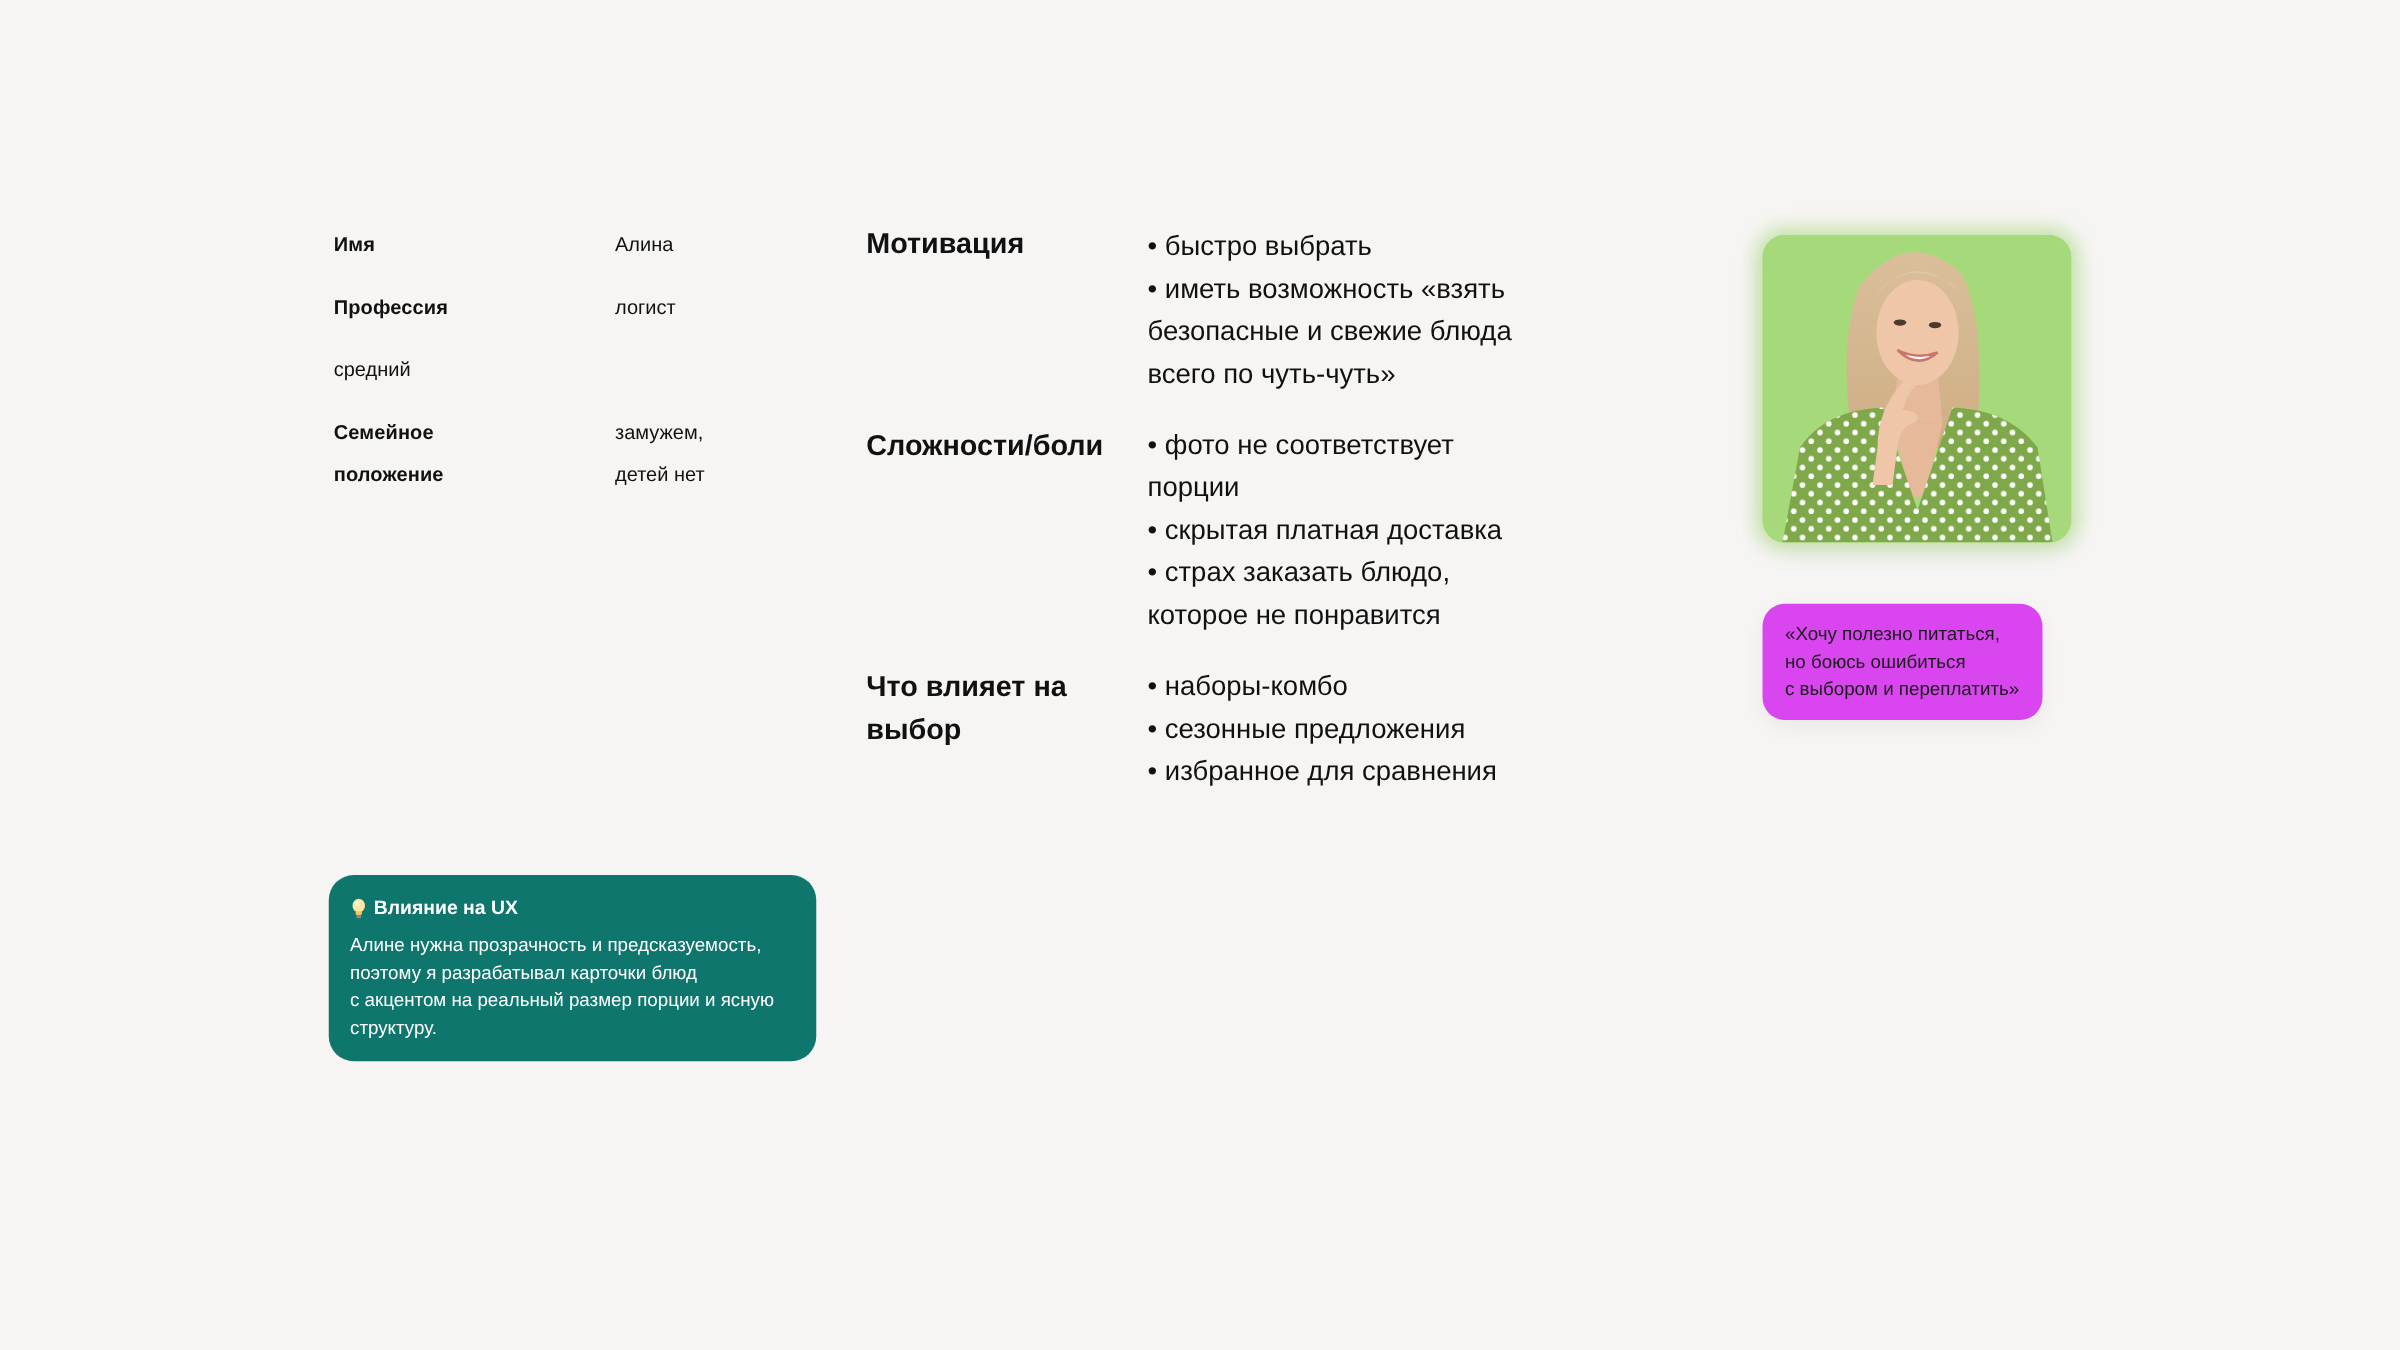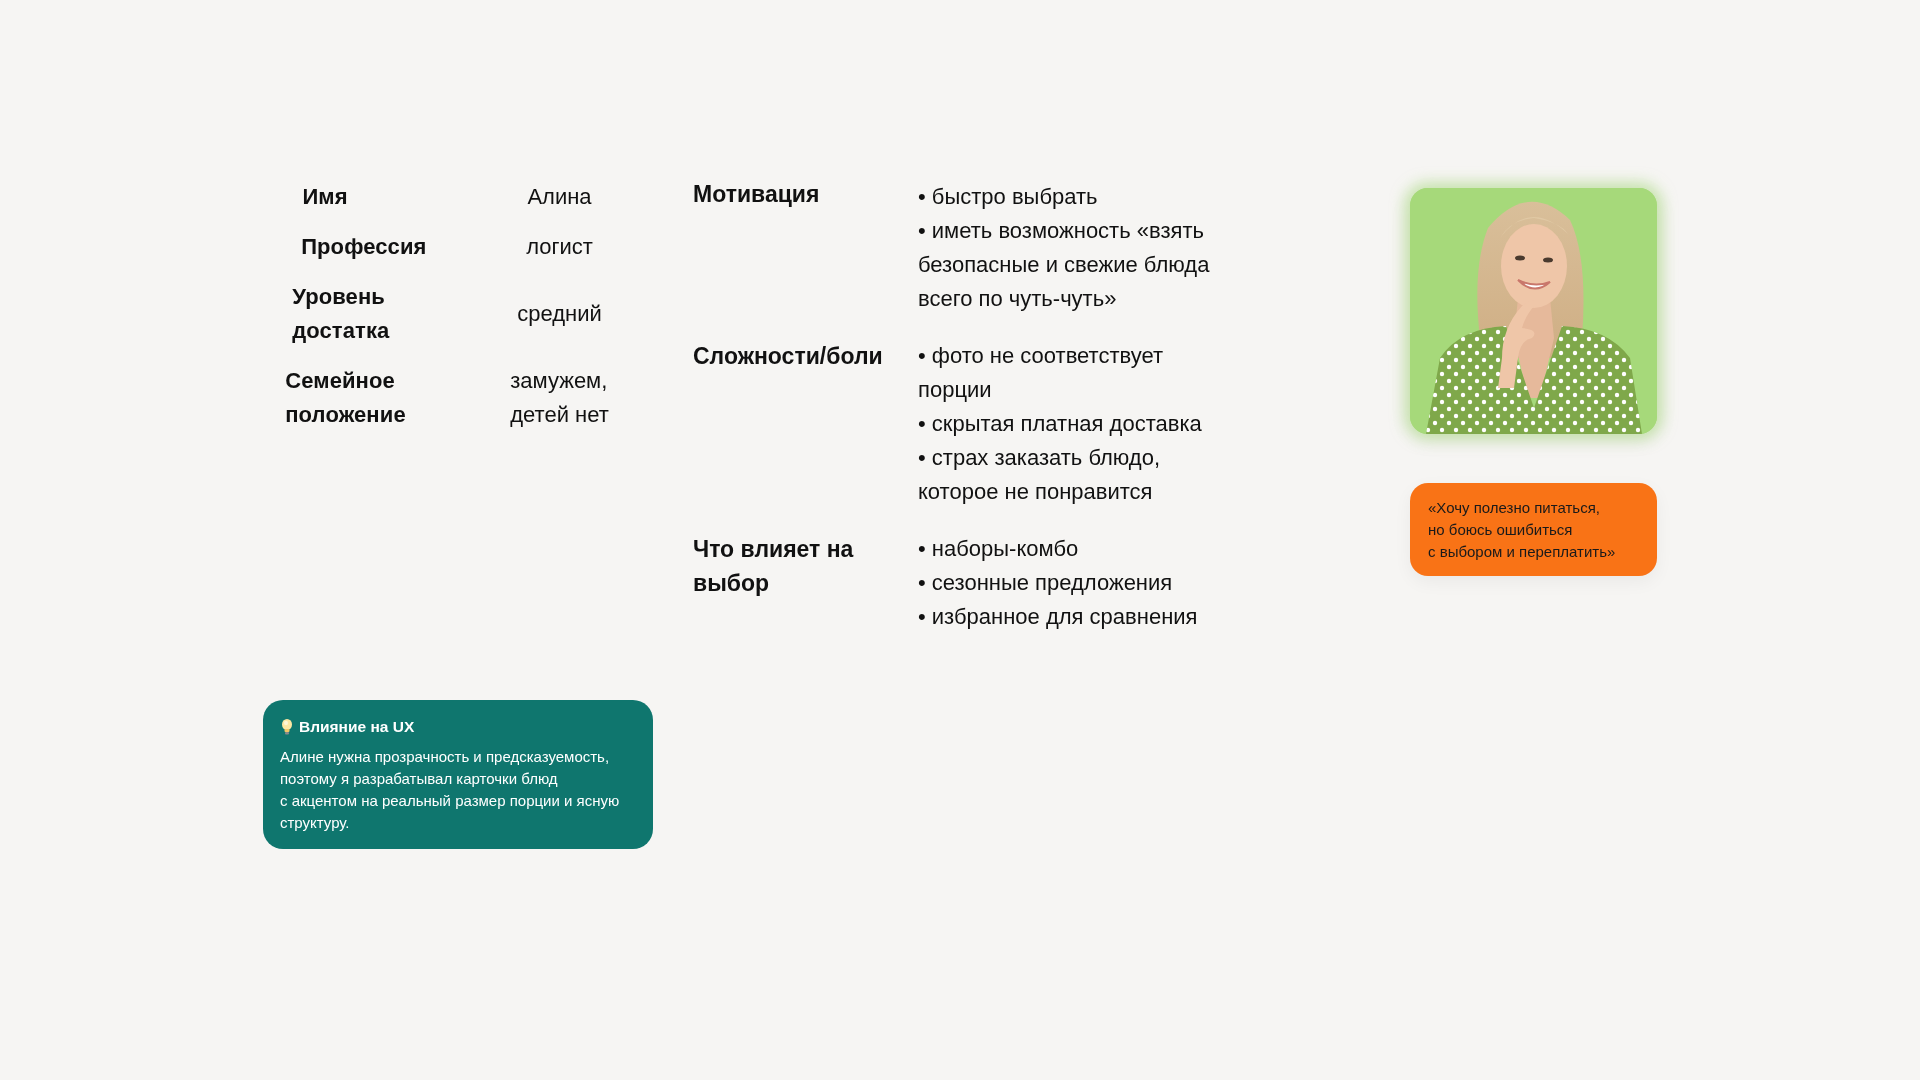--- a/index.html
+++ b/index.html
@@ -13,21 +13,21 @@
     .canvas { position: relative; width: 1920px; height: 1080px; }
 
     
     .profile {
       position: absolute; left: 267px; top: 180px;
       width: 360px;
     }
     .prow {
       display: flex; align-items: center;
       margin-bottom: 16px;
-      font-size: 22px; line-height: 34px; justify-content: center;
+      font-size: 16px; line-height: 34px;
     }
     .prow .plabel {
       width: 225px; font-weight: 700; letter-spacing: 0.1px;
     }
     .prow .pvalue { font-weight: 400; }
 
     
     .attrs {
       position: absolute; left: 693px; top: 177px;
       width: 560px;
@@ -51,23 +51,23 @@
       border-radius: 18px;
       background: #a6d97a;
       box-shadow: 0 0 14px 6px rgba(166,217,122,0.55), 0 6px 24px rgba(0,0,0,0.06);
       overflow: hidden;
     }
     .photo svg { display: block; width: 100%; height: 100%; }
 
     
     .quote {
       position: absolute; left: 1410px; top: 483px;
-      width: 247px; height: 93px;
+      width: 224px; height: 93px;
       border-radius: 18px;
-      background: #f97316;
+      background: #d946ef;
       padding: 14px 18px;
       font-size: 15px; line-height: 22px;
       color: #1a1a1a;
       box-shadow: 0 6px 18px rgba(0,0,0,0.05);
     }
     .quote .qline { display: block; white-space: nowrap; }
 
     
     .ux {
       position: absolute; left: 263px; top: 700px;
@@ -94,24 +94,20 @@
   <div class="profile">
     <div class="prow">
       <div class="plabel">Имя</div>
       <div class="pvalue">Алина</div>
     </div>
     <div class="prow">
       <div class="plabel">Профессия</div>
       <div class="pvalue">логист</div>
     </div>
     <div class="prow">
-      <div class="plabel">
-        <div>Уровень</div>
-        <div>достатка</div>
-      </div>
       <div class="pvalue">средний</div>
     </div>
     <div class="prow">
       <div class="plabel">
         <div>Семейное</div>
         <div>положение</div>
       </div>
       <div class="pvalue">
         <div>замужем,</div>
         <div>детей нет</div>

